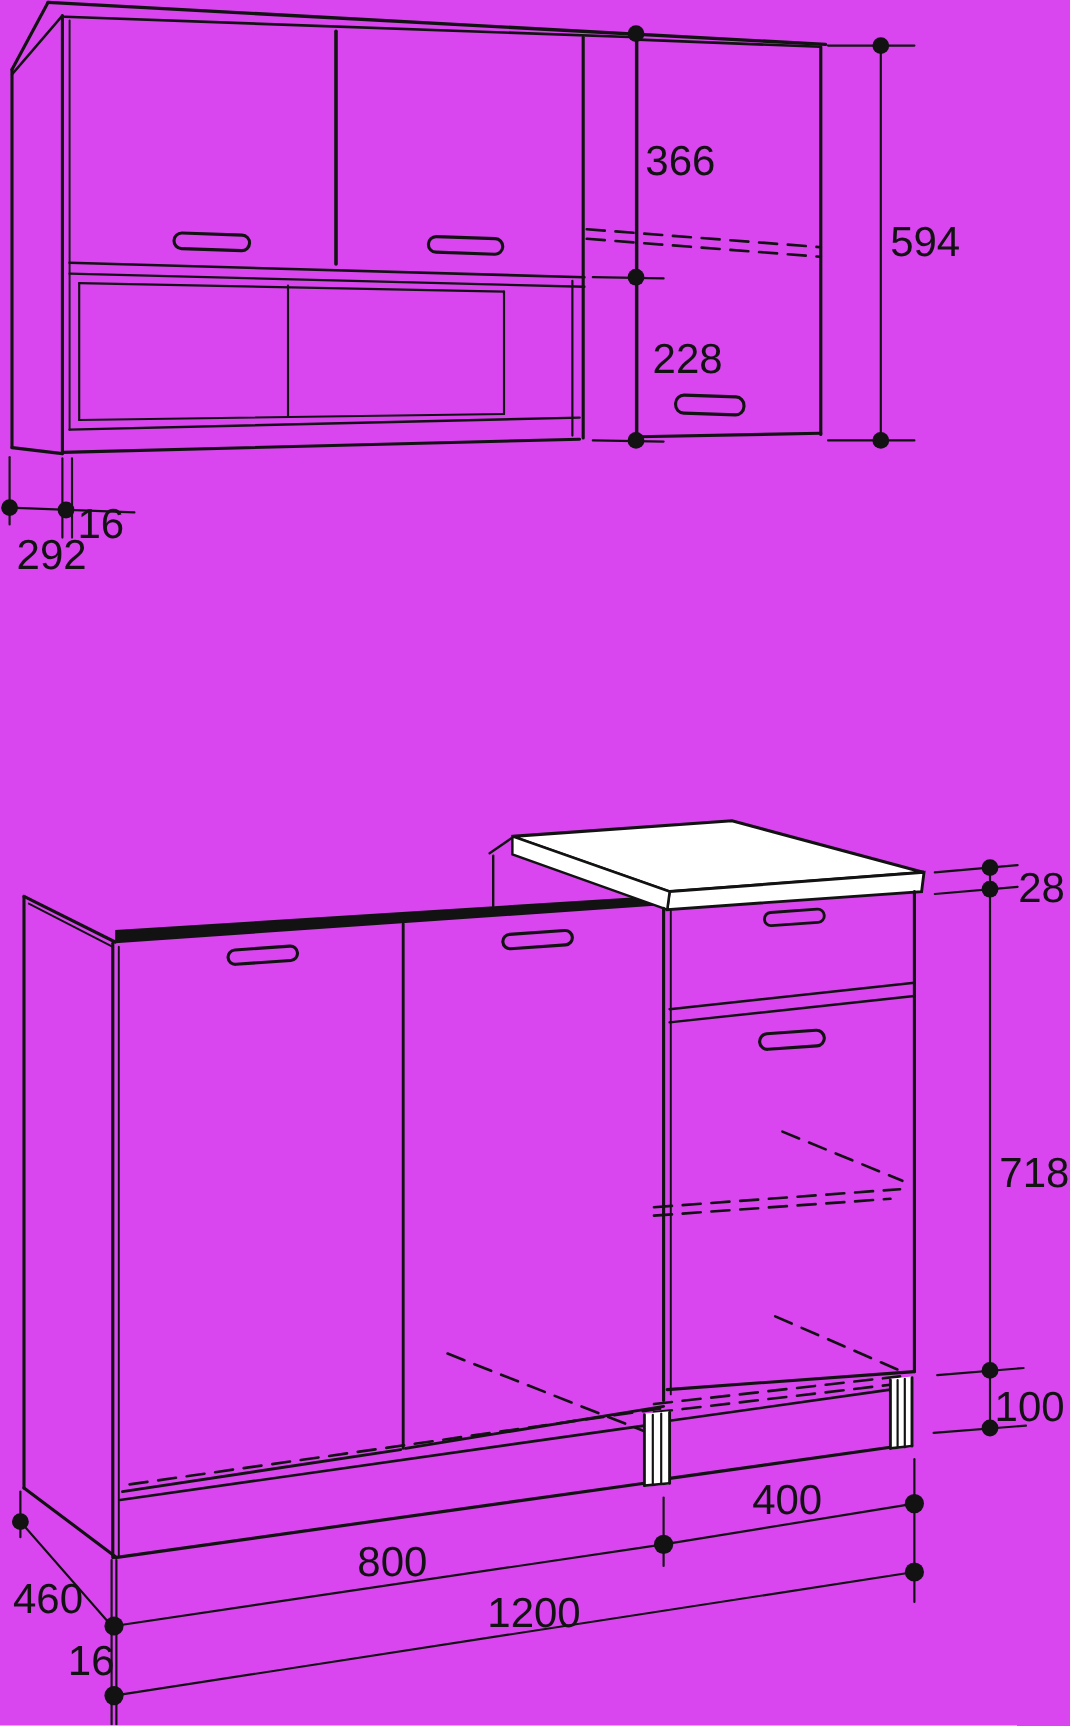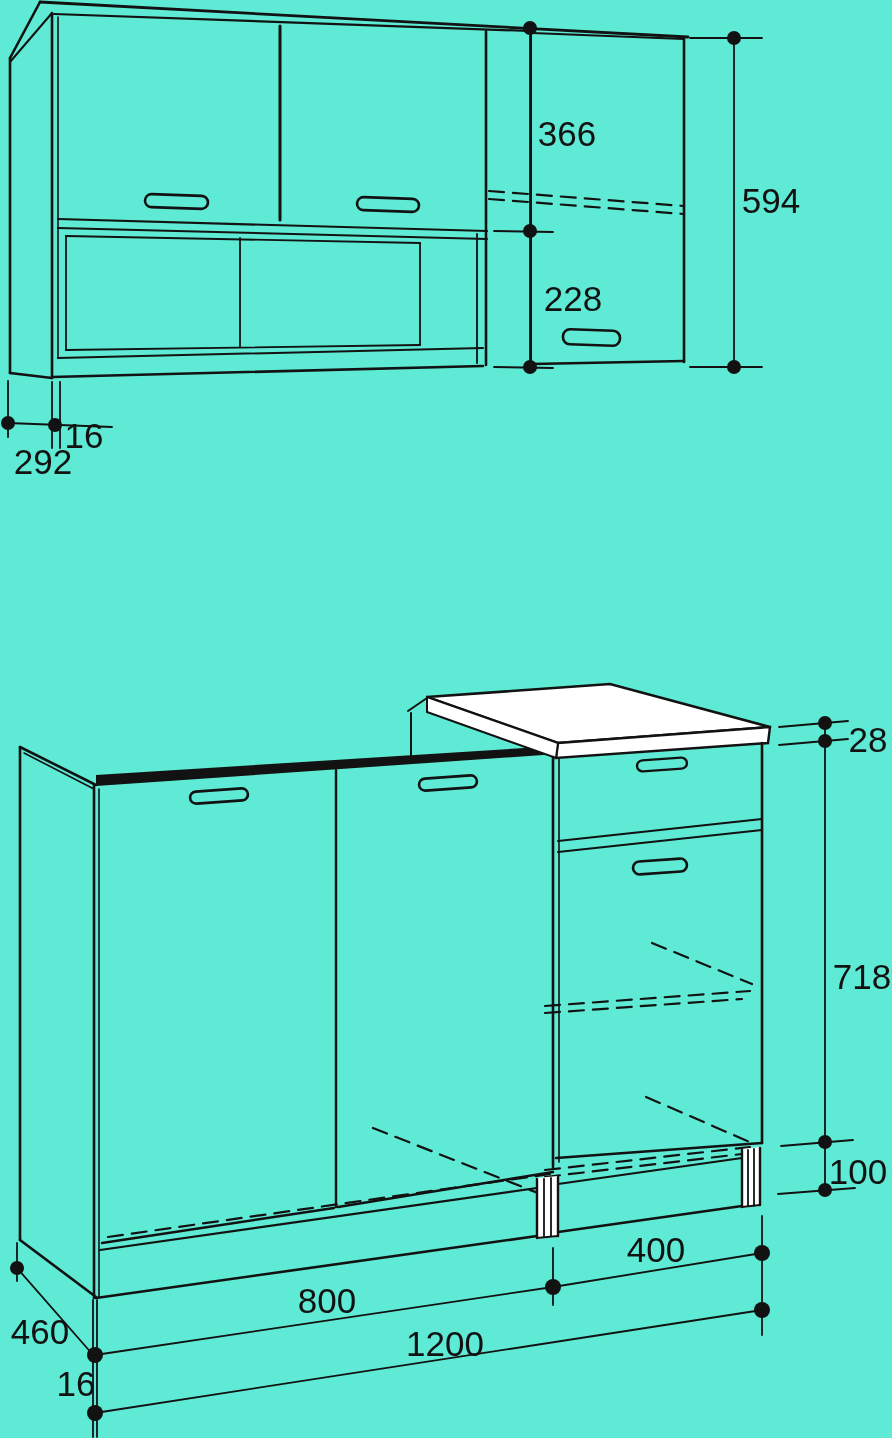--- a/index.html
+++ b/index.html
@@ -1,18 +1,18 @@
 <!DOCTYPE html>
 <html><head>
 <meta charset="utf-8">
 <style>
   html,body{margin:0;padding:0;background:#e8e8e8;}
   .canvas{
     width:892px;height:1438px;
-    background:#5eead4;
+    background:#d946ef;
     position:relative;
     margin:0 auto;
     overflow:hidden;
     font-family:"Liberation Sans", sans-serif;
   }
   svg{display:block;}
   .dimtext{
     font-family:"Liberation Sans", sans-serif;
     font-size:35px;
     fill:#121212;

